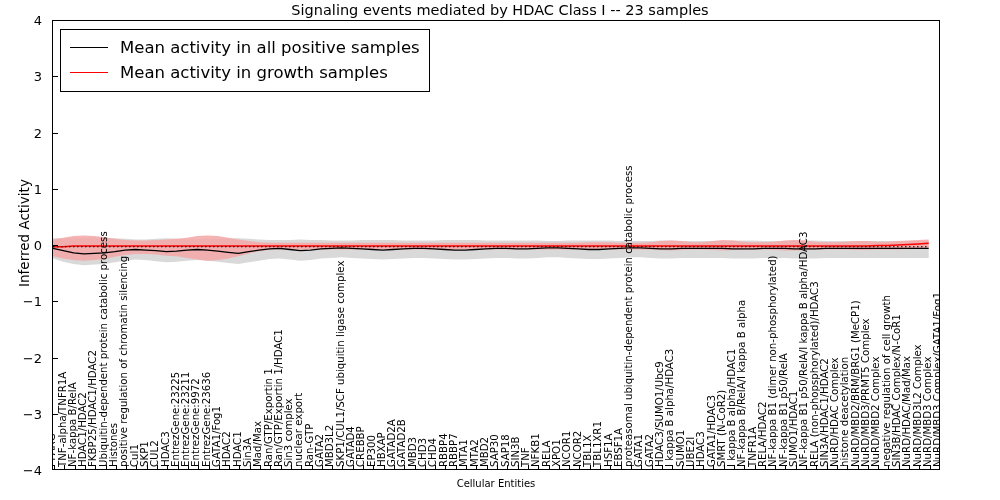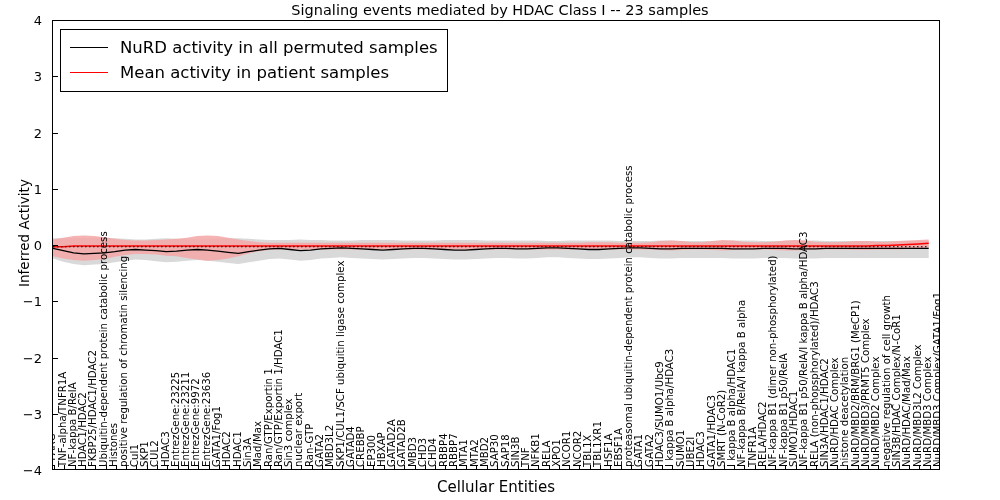--- a/index.html
+++ b/index.html
@@ -41,21 +41,21 @@
     left:-96px;top:225px;
     width:240px;text-align:center;
     font-size:13.5px;color:#000;
     transform:rotate(-90deg);
     transform-origin:center center;
   }
 
   
   .xlabel-axis{
     position:absolute;left:52px;top:478px;width:888px;
-    text-align:center;font-size:15px;color:#000;
+    text-align:center;font-size:10px;color:#000;
   }
 
   
   .xtick{position:absolute;bottom:0;width:1px;height:4px;background:#000;}
 
   
   .xcat{
     position:absolute;
     font-size:10.2px;
     color:#000;
@@ -300,21 +300,21 @@
         <div class="xcat" style="left: 859.293px; top: auto; height: auto; transform-origin: left bottom; bottom: 2px;">NuRD/HDAC/Mad/Max</div>
         <div class="xcat" style="left: 869.595px; top: auto; height: auto; transform-origin: left bottom; bottom: 2px;">NuRD/MBD3L2 Complex</div>
         <div class="xcat" style="left: 879.898px; top: auto; height: auto; transform-origin: left bottom; bottom: 2px;">NuRD/MBD3 Complex</div>
         <div class="xcat" style="left: 890.2px; top: auto; height: auto; transform-origin: left bottom; bottom: 2px;">NuRD/MBD3 Complex/GATA1/Fog1</div>
       </div>
   </div>
 
   <div class="legend">
     <div class="legend-row">
       <span class="legend-swatch" style="border-top-color:#000"></span>
-      <span class="legend-text">NuRD activity in all permuted samples</span>
+      <span class="legend-text">Mean activity in all positive samples</span>
     </div>
     <div class="legend-row">
       <span class="legend-swatch" style="border-top-color:#ff0000"></span>
-      <span class="legend-text">Mean activity in patient samples</span>
+      <span class="legend-text">Mean activity in growth samples</span>
     </div>
   </div>
 
 </div>
 
 </body></html>

